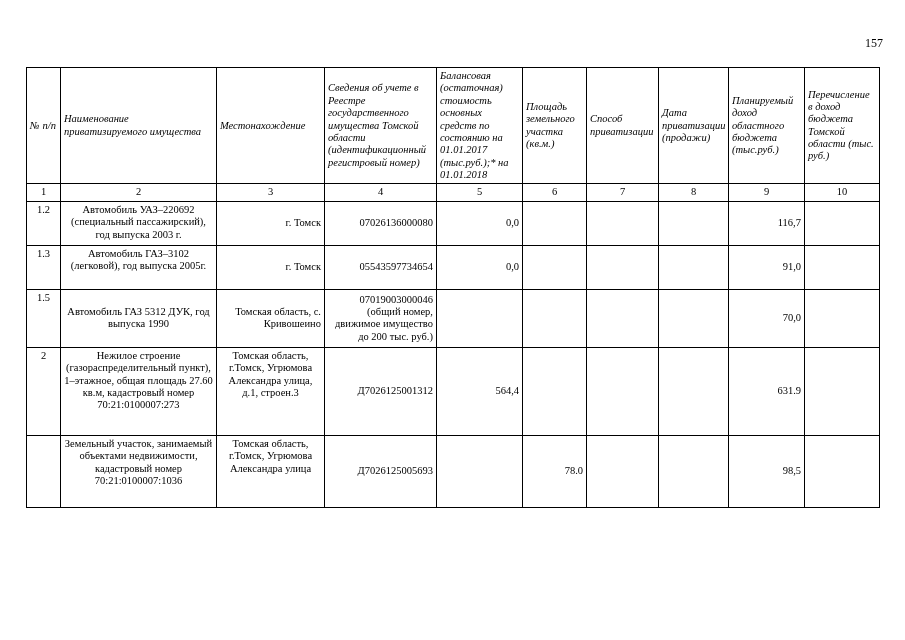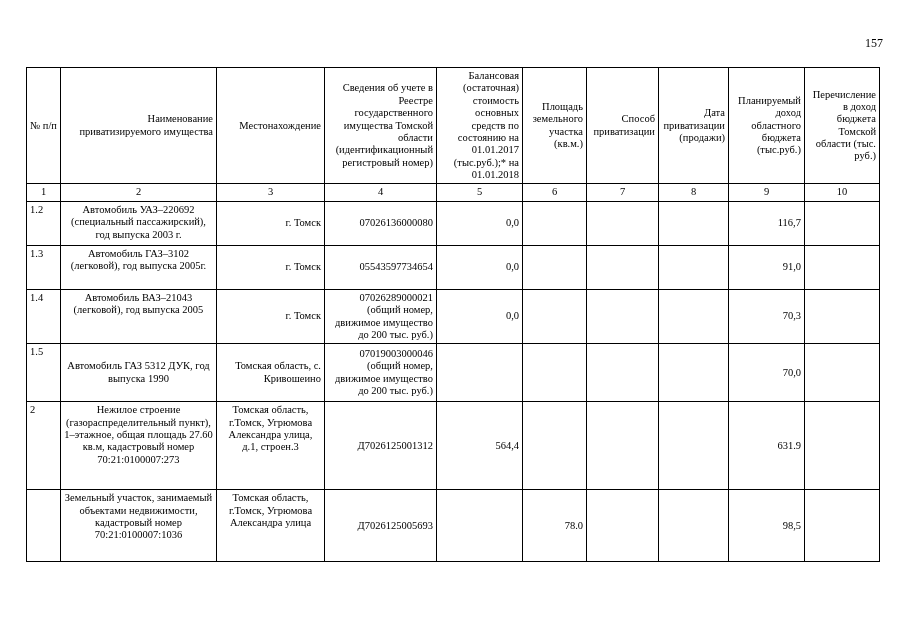--- a/index.html
+++ b/index.html
@@ -38,33 +38,34 @@
     table-layout: fixed;
   }
   table.doc-table td {
     border: 1px solid #000000;
     vertical-align: middle;
     padding: 2px 3px;
     font-size: 10.5px;
     line-height: 1.18;
   }
   .hdr td {
-    text-align: right;
+    font-style: italic;
+    text-align: left;
     vertical-align: top;
     padding-top: 4px;
     font-size: 10px;
     line-height: 1.18;
   }
   .numrow td {
     text-align: center;
     font-style: normal;
     font-size: 10.5px;
     padding: 1px 2px;
   }
-  .c-num { }
+  .c-num { text-align: center; }
   .c-left { text-align: center; }
   .c-center { text-align: right; }
   .sup { font-size: 7.5px; vertical-align: super; }
 </style>
 </head>
 <body>
 
 <div class="page">
 
   <div class="page-number">157</div>
@@ -127,32 +128,20 @@
         <td class="c-center">г. Томск</td>
         <td class="c-center">05543597734654</td>
         <td class="c-center">0,0</td>
         <td class="c-center"></td>
         <td class="c-center"></td>
         <td class="c-center"></td>
         <td class="c-center">91,0</td>
         <td class="c-center"></td>
       </tr>
 
-      <tr style="height:52px">
-        <td class="c-num" style="vertical-align:top">1.4</td>
-        <td class="c-left" style="vertical-align:top">Автомобиль ВАЗ–21043 (легковой), год выпуска 2005</td>
-        <td class="c-center">г. Томск</td>
-        <td class="c-center">07026289000021 (общий номер, движимое имущество до 200 тыс. руб.)</td>
-        <td class="c-center">0,0</td>
-        <td class="c-center"></td>
-        <td class="c-center"></td>
-        <td class="c-center"></td>
-        <td class="c-center">70,3</td>
-        <td class="c-center"></td>
-      </tr>
 
       <tr style="height:58px">
         <td class="c-num" style="vertical-align:top">1.5</td>
         <td class="c-left">Автомобиль ГАЗ 5312 ДУК, год выпуска 1990</td>
         <td class="c-center">Томская область, с. Кривошеино</td>
         <td class="c-center">07019003000046 (общий номер, движимое имущество до 200 тыс. руб.)</td>
         <td class="c-center"></td>
         <td class="c-center"></td>
         <td class="c-center"></td>
         <td class="c-center"></td>

